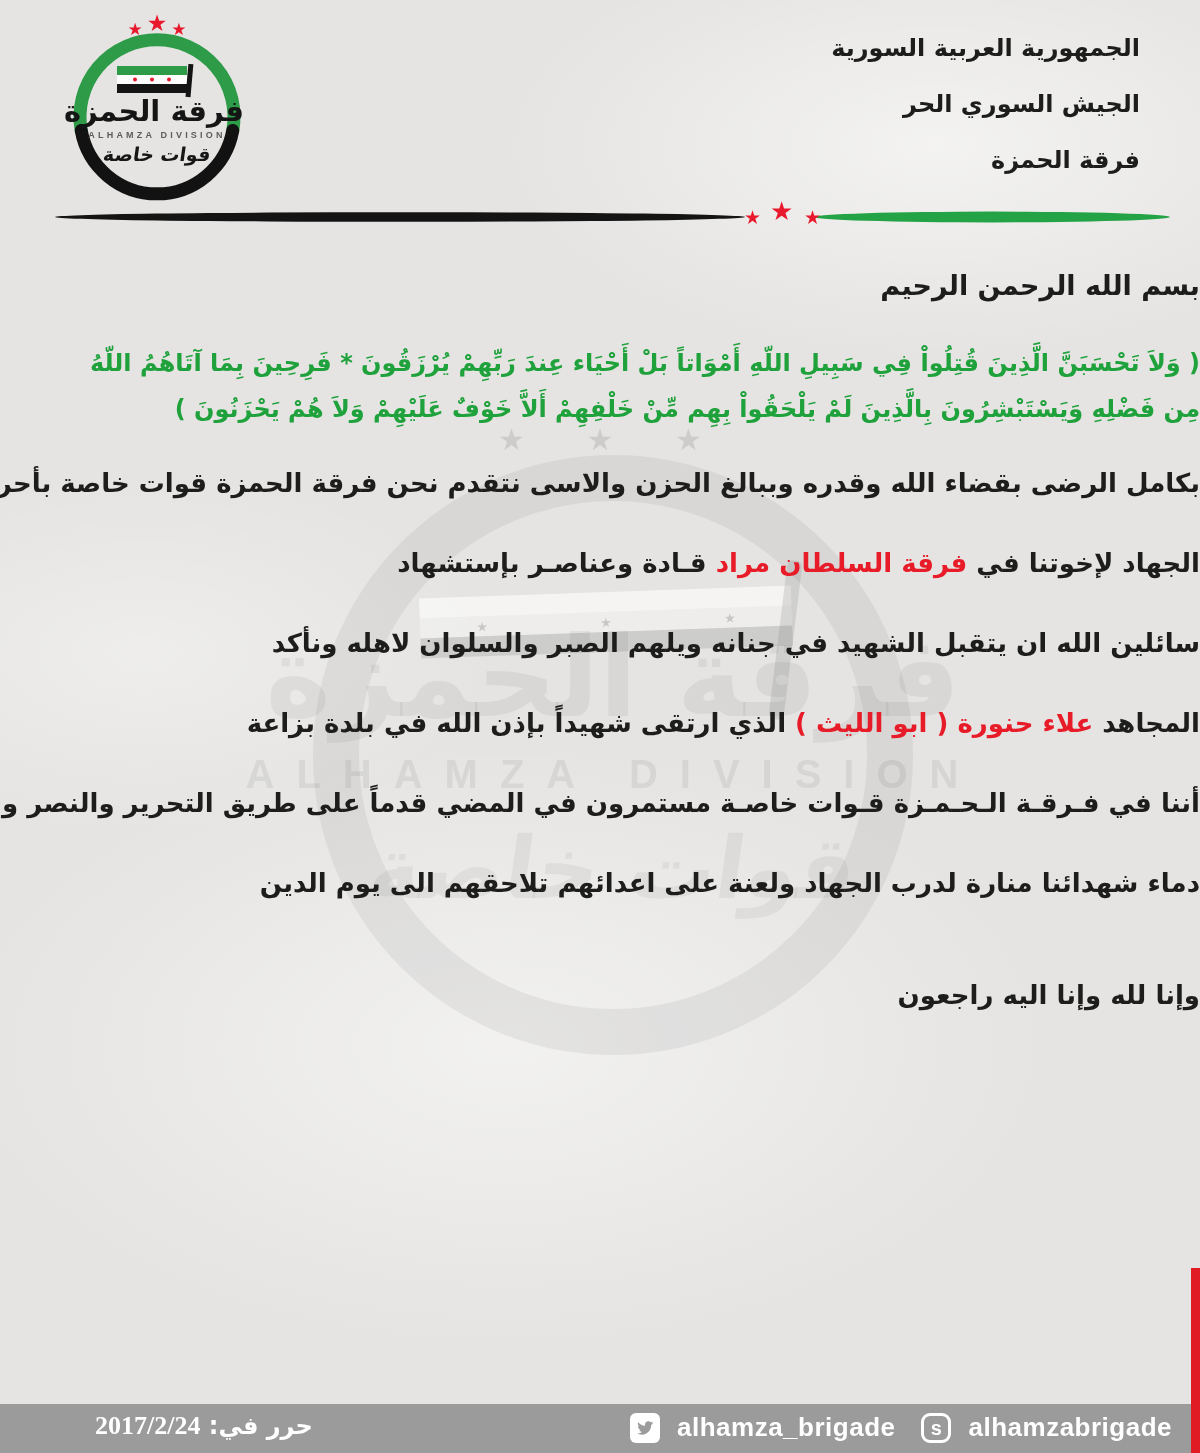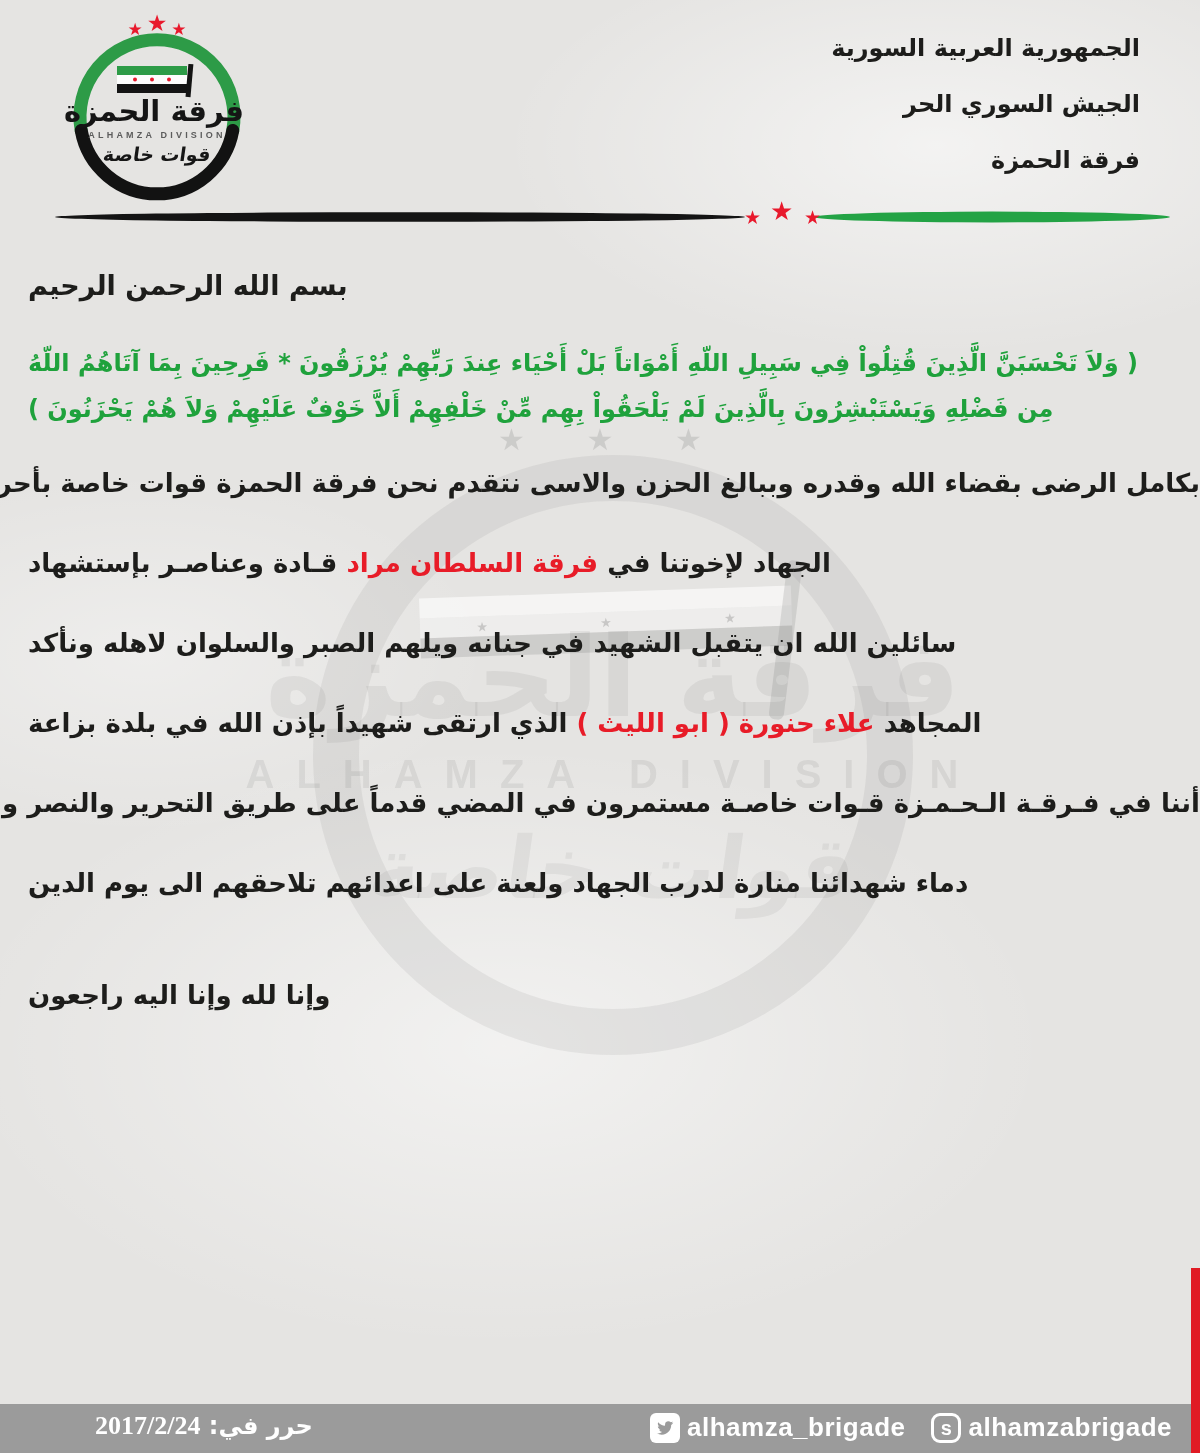--- a/index.html
+++ b/index.html
@@ -64,38 +64,38 @@
   .divider svg{position:absolute;inset:0;}
   .div-black{fill:#141414;}
   .div-green{fill:var(--c-divider_green);}
   .div-stars{position:absolute;top:0;left:744px;width:80px;text-align:center;}
   .div-stars .st{color:#e8192c;position:absolute;}
   .div-stars .d1{left:0px;top:7px;font-size:19px;}
   .div-stars .d2{left:26px;top:-3px;font-size:26px;}
   .div-stars .d3{left:60px;top:7px;font-size:19px;}
 
   
-  main{position:absolute;top:270px;left:0;width:1200px;z-index:1;text-align:left;direction:rtl;padding-left:28px;}
+  main{position:absolute;top:270px;left:0;width:1200px;z-index:1;text-align:right;direction:rtl;padding-left:28px;}
   .bismillah{font-size:27px;font-weight:bold;height:34px;white-space:nowrap;}
   .verse{color:var(--c-green);font-size:24px;font-weight:bold;height:46px;line-height:46px;
     white-space:nowrap;}
   .verse.first{margin-top:36px;}
   .bodyline{font-size:26px;font-weight:bold;height:38px;line-height:38px;white-space:nowrap;margin-top:42px;}
   .bodyline.first{margin-top:32px;}
   .bodyline .red{color:var(--c-red);}
   .closing{margin-top:74px;}
 
   
   footer{position:absolute;left:0;bottom:0;width:1200px;height:49px;background:var(--c-footer_bar);
     z-index:3;color:#fff;}
   .issued{position:absolute;left:95px;top:7px;direction:rtl;font-size:24px;font-weight:bold;white-space:nowrap;}
   .issued .num{font-family:Liberation Serif, serif;font-size:26px;letter-spacing:.5px;}
   .handles{position:absolute;right:28px;top:8px;display:flex;gap:26px;align-items:center;
     font-family:"Liberation Sans",sans-serif;font-size:26px;font-weight:bold;letter-spacing:.5px;}
-  .handle{display:flex;align-items:center;gap:7px;cursor:pointer;}
+  .handle{display:flex;align-items:center;gap:17px;cursor:pointer;}
   .t-icon{width:30px;height:30px;background:#fff;border-radius:6px;display:flex;align-items:center;
     justify-content:center;color:var(--c-footer_bar);}
   .s-icon{width:30px;height:30px;border:3px solid #fff;border-radius:9px;display:flex;align-items:center;
     justify-content:center;font-size:20px;font-weight:bold;color:#fff;line-height:1;}
 
   .red-stripe{position:absolute;right:0;top:1268px;width:9px;height:185px;background:var(--c-stripe);z-index:4;}
 </style>
 </head>
 <body>
 

